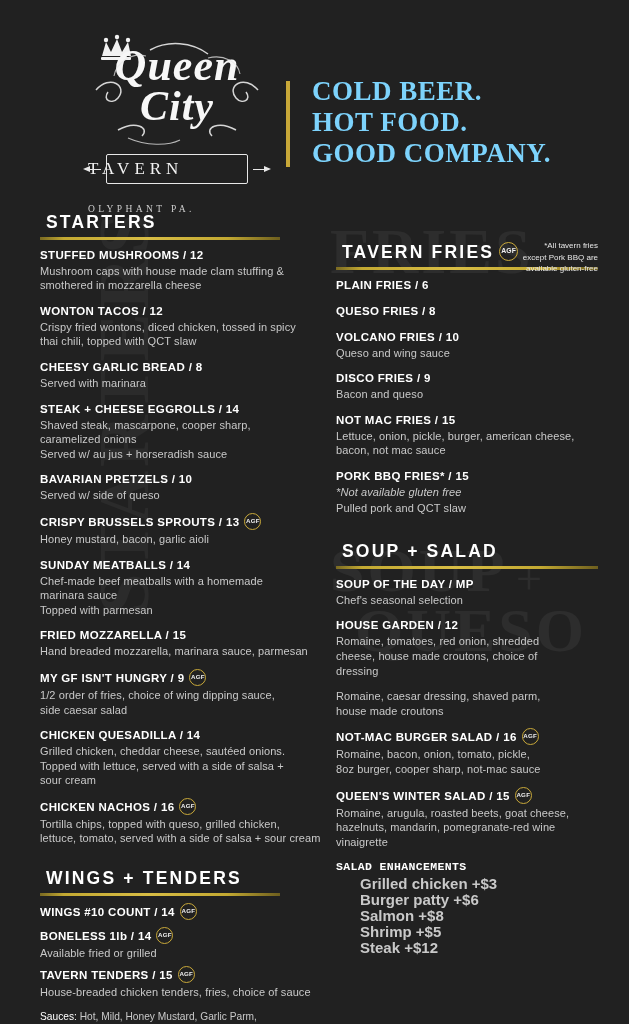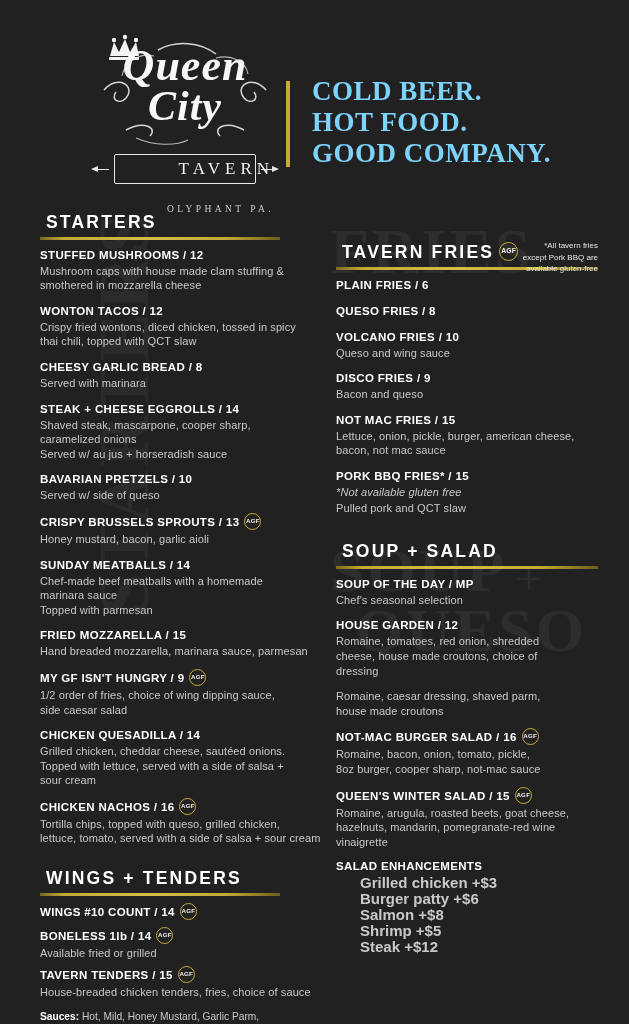--- a/index.html
+++ b/index.html
@@ -26,21 +26,21 @@
     font-family:"Liberation Serif", serif; letter-spacing:3px; opacity:0.05; }
   .wm-soup { left:330px; top:535px; font-size:62px;
     font-family:"Liberation Serif", serif; letter-spacing:3px; opacity:0.05; }
   .wm-plus { left:516px; top:552px; font-size:46px; font-weight:400; opacity:0.05;
     font-family:"Liberation Serif", serif; }
   .wm-salad { left:355px; top:595px; font-size:62px;
     font-family:"Liberation Serif", serif; letter-spacing:3px; opacity:0.05; }
 
   
   .header { position:relative; height:200px; }
-  .logo-wrap { position:absolute; left:96px; top:34px; width:178px; text-align:right; }
+  .logo-wrap { position:absolute; left:88px; top:34px; width:178px; text-align:left; }
   .logo-svg { display:block; }
   .tavern-box { margin-top:2px; position:relative; height:30px; }
   .tavern-text {
     font-family:"Liberation Serif", serif; font-size:17px; letter-spacing:5px;
     color:#f2f2f2; line-height:30px;
   }
   .tavern-rule { position:absolute; left:18px; right:18px; top:0; bottom:0;
     border:1.3px solid #e8e8e8; border-radius:2px; }
   .tavern-rule:before, .tavern-rule:after {
     content:""; position:absolute; top:50%; width:16px; height:1.3px; background:#e8e8e8;
@@ -103,24 +103,24 @@
     margin-left:5px;
     width:17px; height:17px; border-radius:50%;
     border:1.4px solid #c9a93a;
     color:#efefef; font-size:6.2px; font-weight:700; letter-spacing:0.2px;
     line-height:14.5px; text-align:center;
   }
   .agf.big { width:19px; height:19px; line-height:16.5px; font-size:6.8px; }
 
   
   .sauces { margin-top:10px; font-size:10.2px; color:#c9c9c9; line-height:14.8px; }
-  .sauces b { color:#ffffff; font-weight:700; }
-
-  
-  .enh-title { font-size:11.5px; font-weight:700; letter-spacing:0.35px; margin-top:0; }
+  .sauces b { color:#ffffff; font-weight:400; }
+
+  
+  .enh-title { font-size:11.5px; font-weight:700; letter-spacing:0.35px; margin-top:0;font-family:Liberation Mono, monospace; }
   .enh-list { margin-top:3px; padding-left:24px; }
   .enh-list li { list-style:none; font-size:15px; color:#c9c9c9; line-height:16px;font-weight:bold; }
 </style>
 </head>
 <body>
 
 <div class="wm wm-starters">STARTERS</div>
 <div class="wm wm-fries">FRIES</div>
 <div class="wm wm-soup">SOUP</div>
 <div class="wm wm-plus">+</div>

